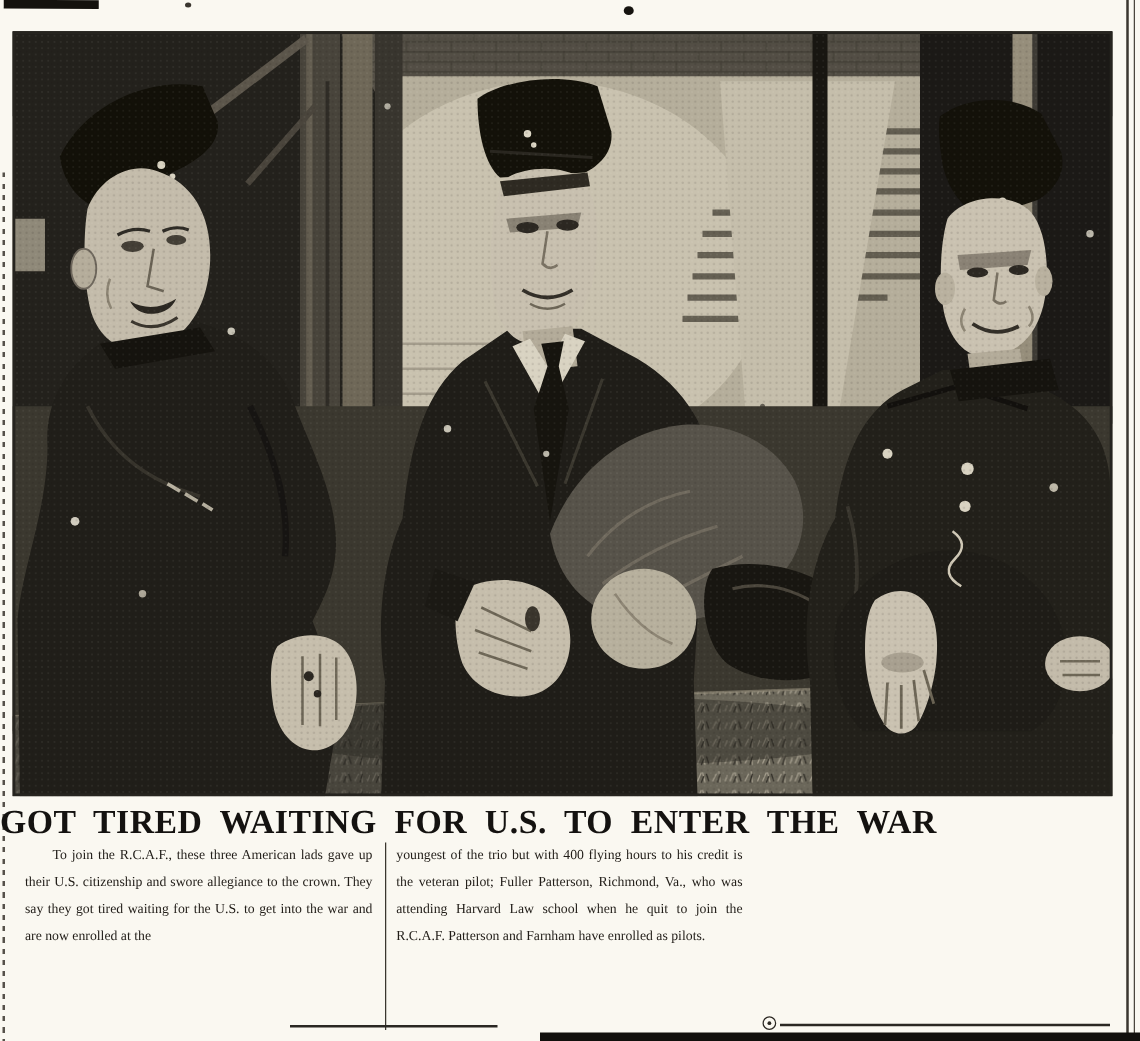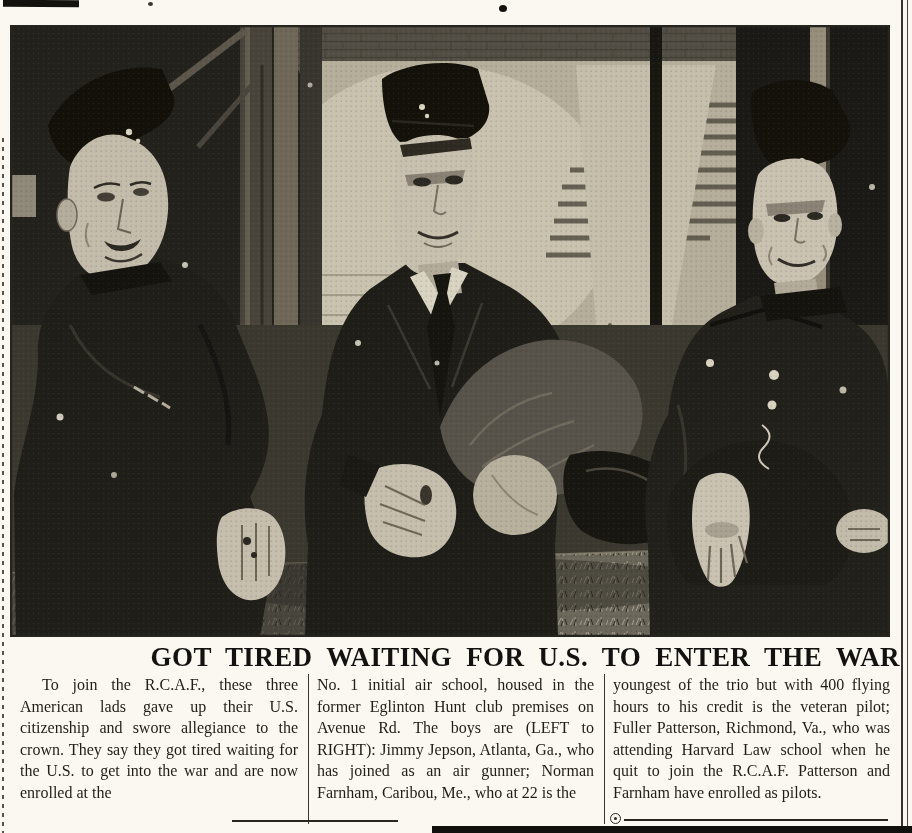--- a/index.html
+++ b/index.html
@@ -17,28 +17,28 @@
   
   .corner-mark{position:absolute;left:3px;top:0;width:76px;height:7px;background:#14120e;transform:rotate(.4deg);}
   .ink-dot-a{position:absolute;left:499px;top:5px;width:8px;height:7px;border-radius:50%;background:#15130f;}
   .ink-dot-b{position:absolute;left:148px;top:2px;width:5px;height:4px;border-radius:50%;background:#3a362f;}
   
   figure.photo{position:absolute;left:10px;top:25px;width:880px;height:612px;margin:0;}
   figure.photo svg{display:block;width:100%;height:100%;}
   
   h1.headline{
     position:absolute;left:0;top:641px;width:900px;margin:0;
-    text-align:right;font-size:27px;line-height:32px;font-weight:bold;
+    text-align:left;font-size:27px;line-height:32px;font-weight:bold;
     letter-spacing:.4px;word-spacing:7px;color:#141210;
     font-family:"Liberation Serif", serif;
   }
   
   .caption{position:absolute;left:12px;top:674px;width:890px;height:150px;display:flex;}
   .col{width:296px;box-sizing:border-box;padding:0 10px 0 8px;
-    font-size:16px;line-height:21.6px;text-align:justify;color:#211d18;}
+    font-size:11px;line-height:21.6px;text-align:justify;color:#211d18;}
   .col p{margin:0;}
   .col.c1 p{text-indent:22px;}
   .col.c2,.col.c3{border-left:1px solid #3a362f;}
   
   .rule-mid{position:absolute;left:232px;top:820px;width:166px;height:2px;background:#2a2722;}
   .rule-right{position:absolute;left:624px;top:819px;width:264px;height:2px;background:#2a2722;}
   .ornament{position:absolute;left:608px;top:812px;width:14px;height:14px;}
   .ornament .ring{position:absolute;left:2px;top:1px;width:9px;height:9px;border:1.4px solid #2a2722;border-radius:50%;}
   .ornament .dot{position:absolute;left:6px;top:5px;width:3px;height:3px;border-radius:50%;background:#2a2722;}
   .bottom-bar{position:absolute;left:432px;top:826px;width:480px;height:7px;background:#12100d;}
@@ -258,23 +258,20 @@
       <rect x="1" y="1" width="878" height="610" fill="none" stroke="#26241f" stroke-width="2.5"></rect>
     </svg>
   </figure>
 
   <h1 class="headline">GOT TIRED WAITING FOR U.S. TO ENTER THE WAR</h1>
 
   <div class="caption">
     <div class="col c1">
       <p>To join the R.C.A.F., these three American lads gave up their U.S. citizenship and swore allegiance to the crown.  They say they got tired waiting for the U.S. to get into the war and are now enrolled at the</p>
     </div>
-    <div class="col c2">
-      <p>No. 1 initial air school, housed in the former Eglinton Hunt club premises on Avenue Rd.  The boys are (LEFT to RIGHT): Jimmy Jepson, Atlanta, Ga., who has joined as an air gunner; Norman Farnham, Caribou, Me., who at 22 is the</p>
-    </div>
     <div class="col c3">
       <p>youngest of the trio but with 400 flying hours to his credit is the veteran pilot; Fuller Patterson, Richmond, Va., who was attending Harvard Law school when he quit to join the R.C.A.F.  Patterson and Farnham have enrolled as pilots.</p>
     </div>
   </div>
 
   <div class="rule-mid"></div>
   <div class="ornament">
     <div class="ring"></div>
       <div class="dot"></div>
   </div>

